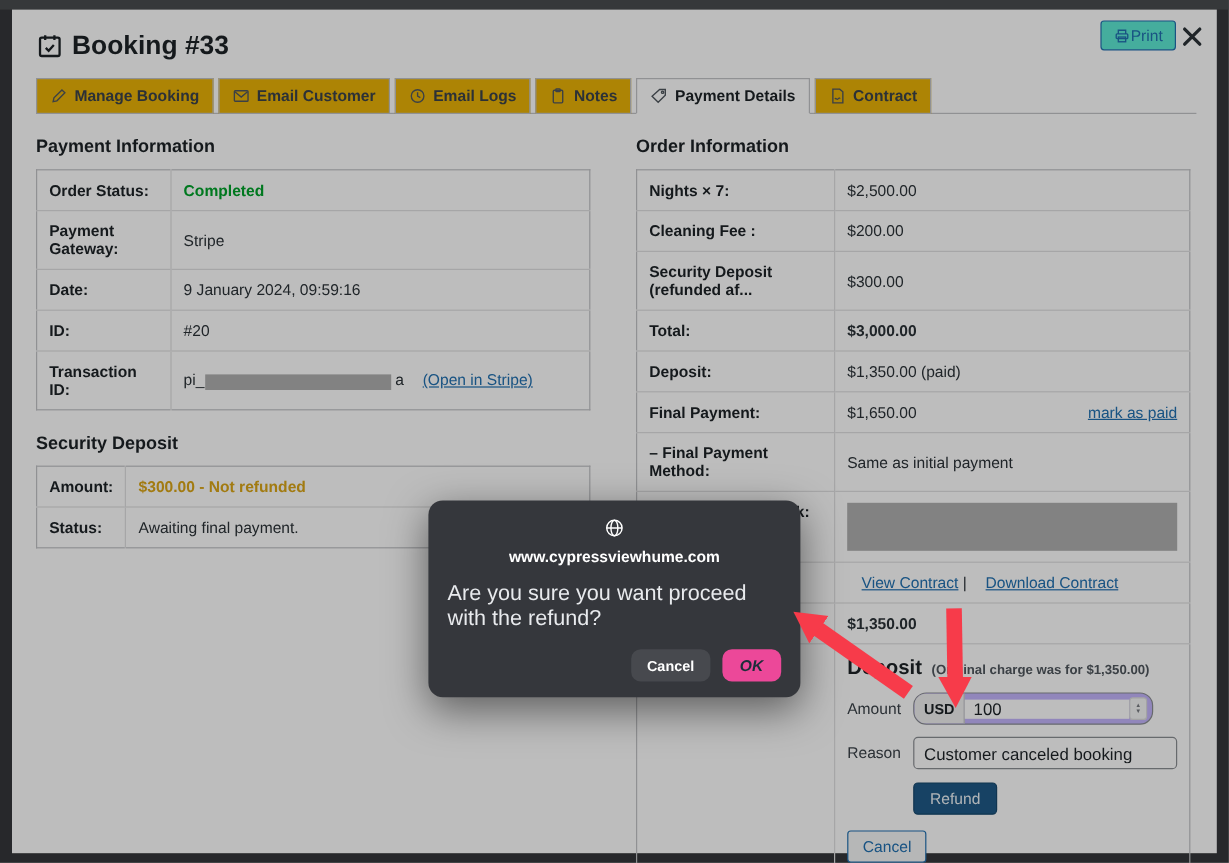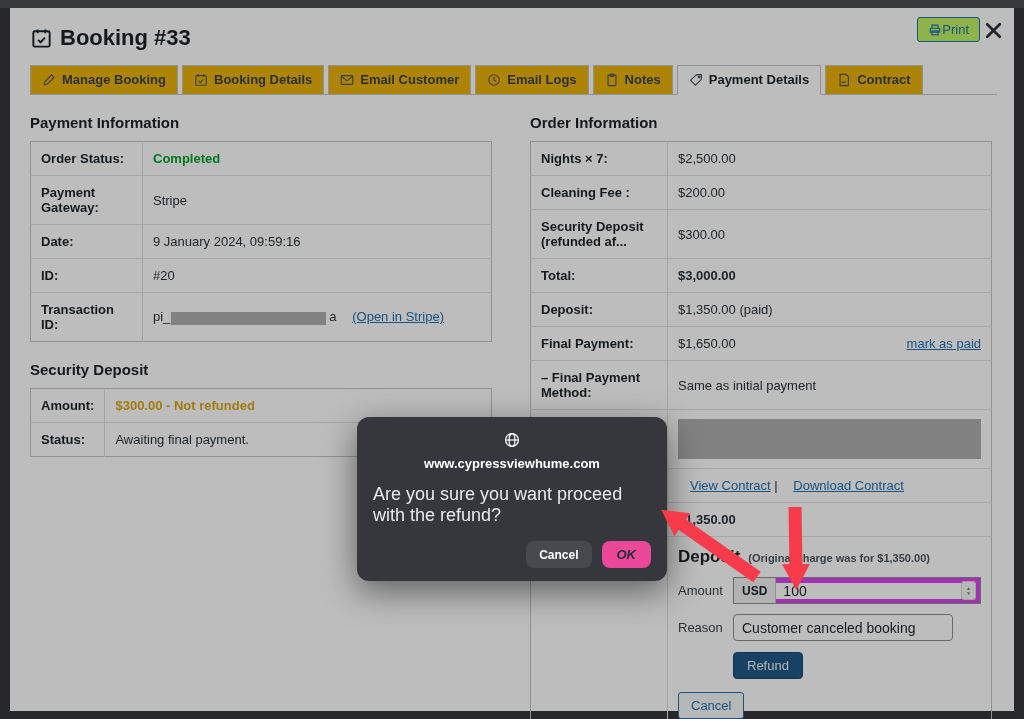--- a/index.html
+++ b/index.html
@@ -12,21 +12,21 @@
 
   
   .modal {
     position:absolute; left:10px; top:8px; width:1004px; height:703px;
     background:#ffffff; padding:0 17px 0 20px; z-index:10;
   }
   .modal-header { position:relative; }
   .page-title { display:flex; align-items:center; gap:7px; padding-top:17px;
     font-size:22px; font-weight:bold; color:#1d2327; }
   .btn-print { position:absolute; top:9px; right:17px; display:inline-flex; align-items:center; gap:0;
-    background:#bef264; border:1px solid #2271b1; color:#2271b1; border-radius:3px;
+    background:#5eead4; border:1px solid #2271b1; color:#2271b1; border-radius:3px;
     font-size:13px; font-weight:normal; padding:4px 10px; cursor:pointer; font-family:inherit; }
   .btn-close { position:absolute; top:11px; right:-9px; width:26px; height:26px; background:none; border:none;
     color:#2c3338; cursor:pointer; padding:0; }
 
   
   .tabs { display:flex; gap:4px; margin-top:14px; border-bottom:1px solid #c3c4c7; }
   .tab { display:inline-flex; align-items:center; gap:6px; padding:6px 11px 7px; margin-bottom:-1px;
     background:#eab308; border:1px solid #c3c4c7; font-size:13px; font-weight:bold; color:#3c434a;
     cursor:pointer; white-space:nowrap; font-family:inherit; }
   .tab .ticon { display:inline-flex; color:#50575e; }
@@ -53,22 +53,22 @@
   .fp-cell { display:flex; align-items:center; }
   .fp-cell .fp-link { margin-left:auto; }
 
   
   .dform { padding:1px 0 2px; }
   .dform-head { display:flex; align-items:baseline; gap:8px; }
   .dform-title { font-size:17px; font-weight:bold; color:#1d2327; }
   .dform-note { font-size:11px; font-weight:bold; color:#50575e; }
   .frow { display:flex; align-items:center; gap:9px; margin-top:10px; font-size:13px; color:#3c434a; }
   .flabel { width:46px; flex:0 0 46px; }
-  .amount-group { display:flex; align-items:center; border:1px solid #8c8f94; border-radius:0;
-    height:27px; width:248px; background:#d946ef; overflow:hidden; }
+  .amount-group { display:flex; align-items:center; border:1px solid #8c8f94; border-radius:11px;
+    height:27px; width:200px; background:#c4b5fd; overflow:hidden; }
   .cur-prefix { padding:0 8px; font-weight:bold; font-size:12px; color:#1d2327; background:#f0f0f1;
     border-right:1px solid #c3c4c7; height:100%; display:flex; align-items:center; }
   .amount-input { border:none; outline:none; flex:1; min-width:0; font-size:14px; padding:0 7px;
     font-family:inherit; color:#1d2327; }
   .spinner { width:15px; height:19px; margin-right:4px; background:#f6f7f7; border:1px solid #dcdcde;
     border-radius:3px; display:flex; flex-direction:column; align-items:center; justify-content:center;
     font-size:5px; line-height:5px; color:#787c82; cursor:pointer; flex:0 0 15px; }
   .reason-input { width:220px; height:27px; border:1px solid #8c8f94; border-radius:4px; padding:0 8px;
     font-size:14px; font-family:inherit; color:#1d2327; }
   .btn-refund { margin:11px 0 0 55px; background:#1f5a87; color:#eef3f7; border:1px solid #17486d;
@@ -129,29 +129,20 @@
   </div>
 
   <div class="tabs">
     <button class="tab">
       <span class="ticon">
         <svg width="14" height="14" viewBox="0 0 16 16" fill="none" stroke="currentColor" stroke-width="1.3">
             <path d="M11 2.2l2.8 2.8-7.6 7.6-3.6.8.8-3.6z"></path>
           </svg>
       </span>
       <span>Manage Booking</span>
-    </button>
-    <button class="tab">
-      <span class="ticon">
-        <svg width="14" height="14" viewBox="0 0 16 16" fill="none" stroke="currentColor" stroke-width="1.3">
-            <rect x="2" y="3" width="12" height="11" rx="1"></rect>
-            <path d="M5 1.2v3M11 1.2v3M5.3 9l2 2 3.4-4"></path>
-          </svg>
-      </span>
-      <span>Booking Details</span>
     </button>
     <button class="tab">
       <span class="ticon">
         <svg width="14" height="14" viewBox="0 0 16 16" fill="none" stroke="currentColor" stroke-width="1.3">
             <rect x="1.5" y="3" width="13" height="10" rx="0.8"></rect>
             <path d="M2 4l6 5 6-5"></path>
           </svg>
       </span>
       <span>Email Customer</span>
     </button>

